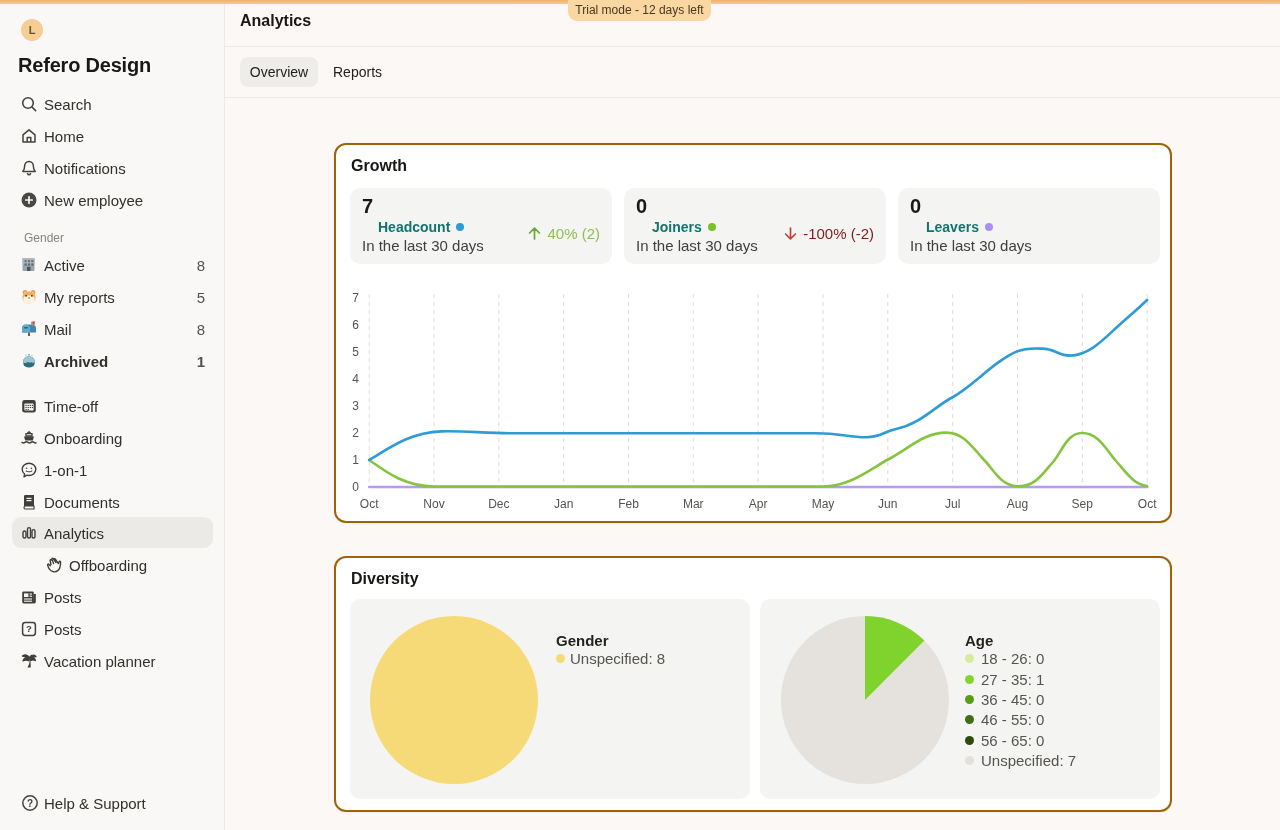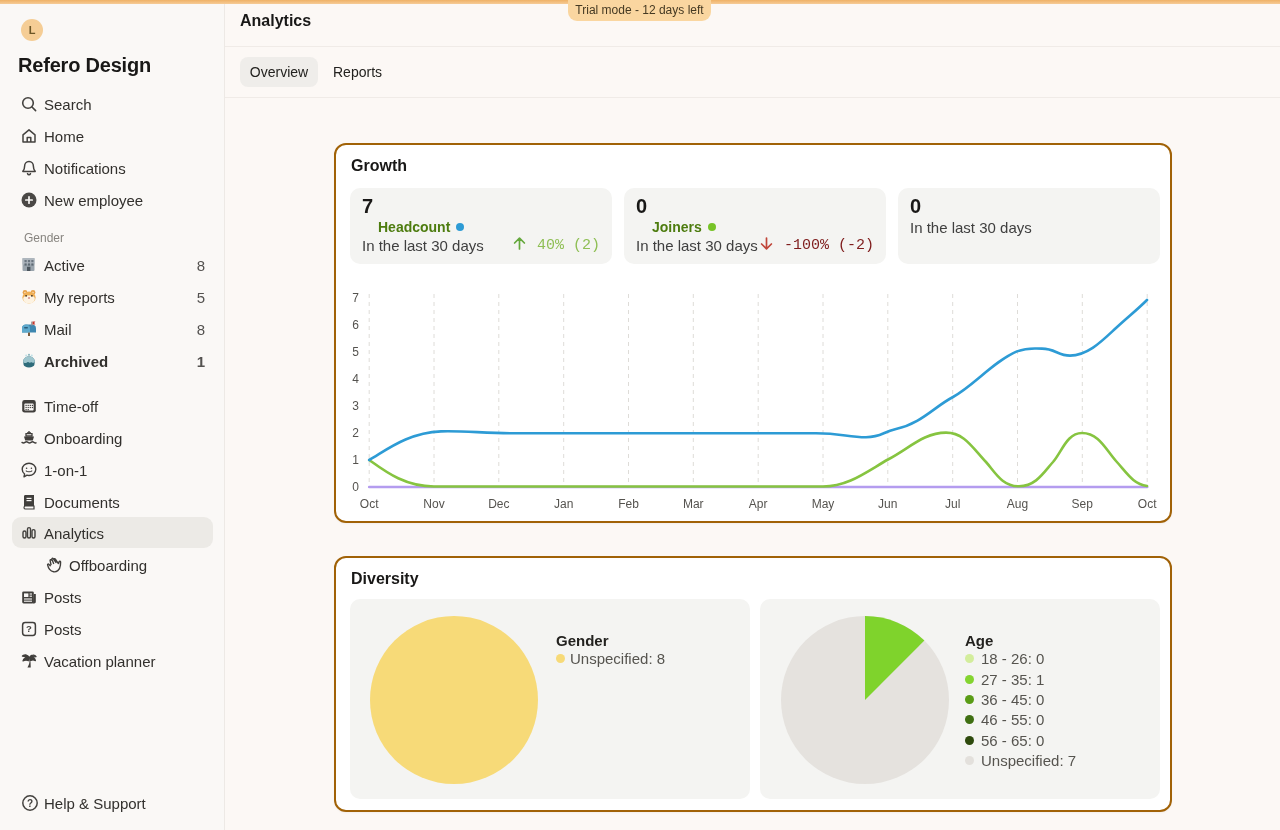--- a/index.html
+++ b/index.html
@@ -24,24 +24,24 @@
 .divline { left:225px; width:1055px; height:1px; background:#F0EBE7; }
 #tab-overview { left:240px; top:57px; width:78px; height:30px; background:#EFEDEA; border-radius:8px; font-size:14px; color:#23221F; text-align:center; line-height:30px; }
 #tab-reports { left:333px; top:57px; height:30px; font-size:14px; color:#23221F; line-height:30px; }
 
 .card { background:#FFFFFF; border:2px solid #a16207; border-radius:12px; box-shadow:0 1px 2px rgba(40,35,30,0.04); }
 #card-growth { left:334px; top:143px; width:838px; height:380px; }
 #card-div { left:334px; top:556px; width:838px; height:256px; }
 .cardtitle { font-size:16px; font-weight:700; color:#191817; }
 .tile { position:absolute; top:43px; width:262px; height:76px; background:#F4F4F2; border-radius:10px; padding:6px 12px; }
 .tile .big { font-size:20px; font-weight:700; color:#191817; line-height:24px; }
-.tile .name { font-size:14px; font-weight:700; color:#4d7c0f; line-height:18px;padding-left:16px; }
+.tile .name { font-size:14px; font-weight:700; color:#0f766e; line-height:18px;padding-left:16px; }
 .tile .sub { font-size:15px; color:#404040; line-height:19px; }
 .dot { display:inline-block; width:8px; height:8px; border-radius:50%; margin-left:6px; vertical-align:1px; }
-.delta { position:absolute; right:12px; bottom:10px; font-size:15px;font-family:Liberation Mono, monospace; }
+.delta { position:absolute; right:12px; bottom:22px; font-size:15px; }
 .panel { position:absolute; top:41px; width:400px; height:200px; background:#F4F4F2; border-radius:10px; }
 .leg { position:absolute; font-size:15px; color:#56544F; }
 .legdot { position:absolute; width:9px; height:9px; border-radius:50%; }
 #helpico { left:21px; top:794px; width:18px; height:18px; }
 #helplbl { left:44px; top:795px; font-size:15px; color:#32302D; }
 </style>
 </head>
 <body>
 <div id="topstrip" class="abs"></div>
 <div id="sidebar" class="abs"></div>
@@ -70,20 +70,21 @@
   <div class="tile" style="left:288px;">
     <div class="big">0</div>
     <div class="name">Joiners<span class="dot" style="background:#77C327"></span></div>
     <div class="sub">In the last 30 days</div>
     <div class="delta"><svg width="17" height="13" viewBox="0 0 17 13" style="vertical-align:-1px">
           <path d="M8.5 1 V11.4 M3.6 7 L8.5 11.8 L13.4 7" stroke="#C04539" stroke-width="1.7" fill="none" stroke-linecap="round" stroke-linejoin="round"></path>
         </svg> <span style="color:#7f1d1d">-100% (-2)</span></div>
   </div>
   <div class="tile" style="left:562px;">
     <div class="big">0</div>
+    <div class="name">Leavers<span class="dot" style="background:#A98FF2"></span></div>
     <div class="sub">In the last 30 days</div>
   </div>
   <div class="abs" id="chartwrap" style="left:0; top:0; width:838px; height:380px;">
   <svg width="838" height="380" viewBox="0 0 838 380" fill="none">
 
     <g stroke="#DEDCD8" stroke-width="1" stroke-dasharray="4 4">
       <line x1="33.2" y1="149" x2="33.2" y2="342"></line>
       <line x1="98" y1="149" x2="98" y2="342"></line>
       <line x1="162.8" y1="149" x2="162.8" y2="342"></line>
       <line x1="227.7" y1="149" x2="227.7" y2="342"></line>

